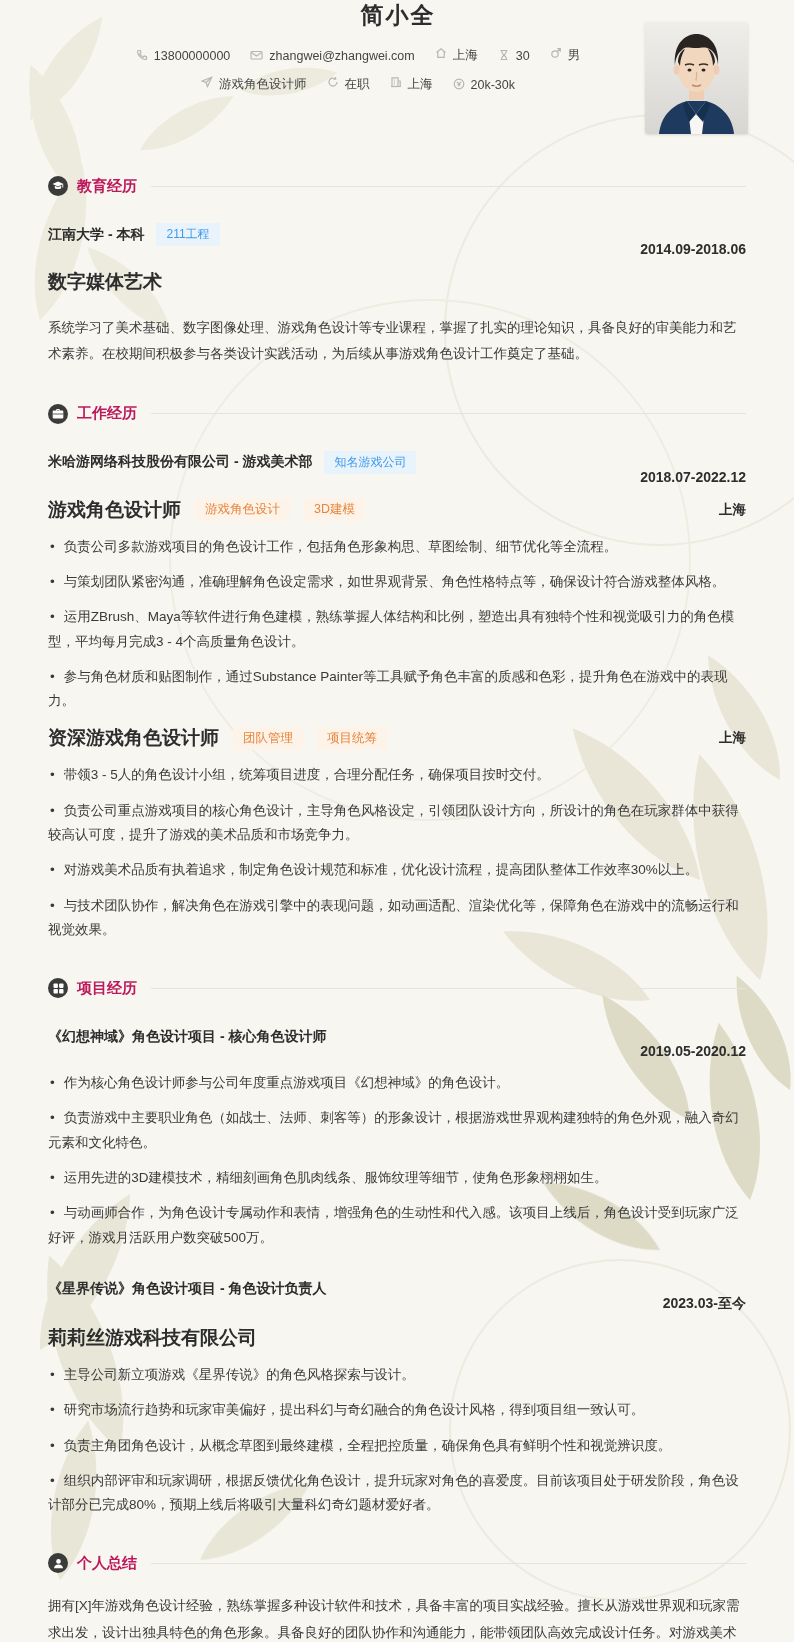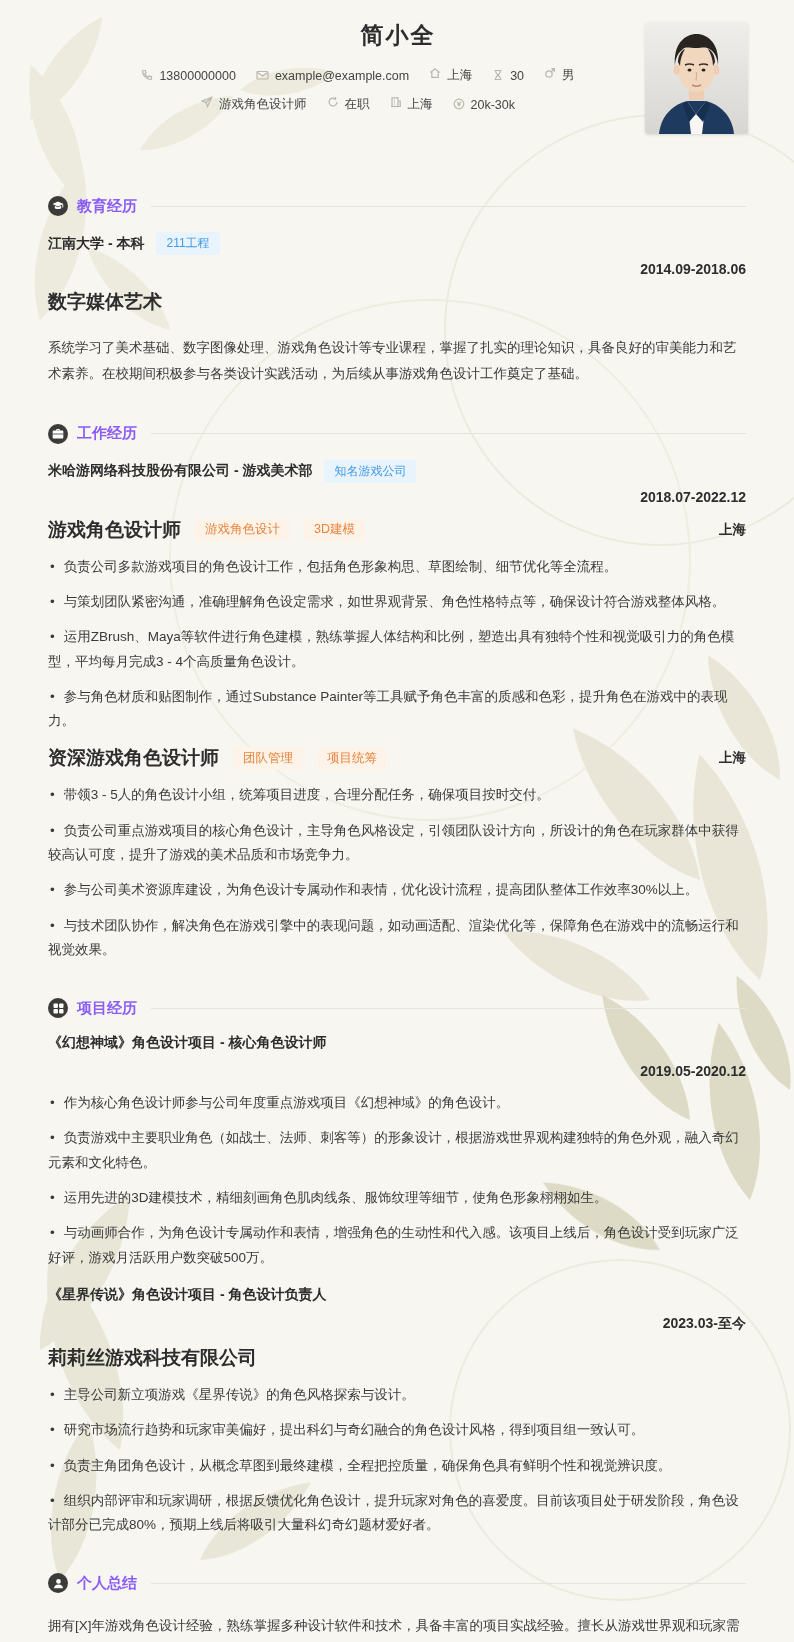--- a/index.html
+++ b/index.html
@@ -10,36 +10,36 @@
     margin:0 auto;
     background:#f7f6f0;
     overflow:hidden;
     font-family:"Liberation Sans","DejaVu Sans",sans-serif;
     color:#333;
   }
   .bg-deco{position:absolute;inset:0;z-index:0;pointer-events:none;}
   .content{position:relative;z-index:1;padding:0 48px;}
 
   
-  .header{position:relative;padding-top:20px;min-height:140px;}
+  .header{position:relative;min-height:140px;}
   .name{width:700px;text-align:center;font-size:23px;font-weight:bold;color:#2d2d2d;letter-spacing:2px;}
   .contact-block{width:620px;margin-top:16px;}
   .contact-row{display:flex;justify-content:center;align-items:center;gap:20px;margin-bottom:12px;}
   .contact-item{display:flex;align-items:flex-start;gap:6px;font-size:12.5px;color:#454545;}
   .contact-item svg{display:block;}
   .photo{position:absolute;top:22px;right:-2px;width:103px;height:112px;border-radius:3px;overflow:hidden;box-shadow:0 1px 3px rgba(0,0,0,.12);}
 
   
   .section{margin-top:36px;}
   .sec-head{display:flex;align-items:center;}
   .sec-icon{width:20px;height:20px;border-radius:50%;background:#3b3b39;display:flex;align-items:center;justify-content:center;flex:0 0 20px;}
-  .sec-title{font-size:15px;font-weight:bold;color:#8b5cf6;margin-left:9px;white-space:nowrap;}
+  .sec-title{font-size:15px;font-weight:bold;color:#be185d;margin-left:9px;white-space:nowrap;}
   .sec-rule{flex:1;height:1px;background:#e6e4da;margin-left:14px;}
 
-  .entry-head{display:flex;justify-content:space-between;align-items:flex-start;margin-top:16px;}
+  .entry-head{display:flex;justify-content:space-between;align-items:center;margin-top:16px;}
   .entry-left{display:flex;align-items:center;gap:12px;}
   .entry-title{font-size:14px;font-weight:bold;color:#2d2d2d;}
   .entry-date{font-size:14px;font-weight:bold;color:#2d2d2d;margin-top:29px;}
   .entry-sub{display:flex;justify-content:space-between;align-items:center;margin-top:12px;}
   .entry-sub .entry-left{gap:14px;}
   .sub-title{font-size:19px;font-weight:bold;color:#2d2d2d;}
   .location{font-size:13.5px;font-weight:bold;color:#2d2d2d;}
 
   .tag-blue{font-size:12px;color:#3f9ae8;background:#e9f3fc;padding:3px 10px;border-radius:0;white-space:nowrap;}
   .tag-orange{font-size:12.5px;color:#e8843c;background:#fdf3e9;padding:3px 10px;border-radius:4px;white-space:nowrap;}
@@ -109,21 +109,21 @@
               </span>
             <span>13800000000</span>
           </span>
           <span class="contact-item">
             <span>
                 <svg width="13" height="12" viewBox="0 0 13 12" fill="none" stroke="#b9b7ad" stroke-width="1.2">
                   <rect x="1" y="2.5" width="11" height="7.5" rx="1"></rect>
                   <path d="M1.5 3.5 L6.5 7 L11.5 3.5"></path>
                 </svg>
               </span>
-            <span>example@example.com</span>
+            <span>zhangwei@zhangwei.com</span>
           </span>
           <span class="contact-item">
             <span>
                 <svg width="12" height="12" viewBox="0 0 12 12" fill="none" stroke="#b9b7ad" stroke-width="1.2">
                   <path d="M1.5 5.5 L6 1.8 L10.5 5.5"></path>
                   <path d="M2.8 5 L2.8 10.3 L9.2 10.3 L9.2 5"></path>
                 </svg>
               </span>
             <span>上海</span>
           </span>
@@ -288,21 +288,21 @@
           <span class="entry-left">
             <span class="sub-title">资深游戏角色设计师</span>
             <span class="tag-orange">团队管理</span>
             <span class="tag-orange">项目统筹</span>
           </span>
           <span class="location">上海</span>
         </div>
         <div class="bullets">
           <p><span class="dot">•</span><span>带领3 - 5人的角色设计小组，统筹项目进度，合理分配任务，确保项目按时交付。</span></p>
           <p><span class="dot">•</span><span>负责公司重点游戏项目的核心角色设计，主导角色风格设定，引领团队设计方向，所设计的角色在玩家群体中获得较高认可度，提升了游戏的美术品质和市场竞争力。</span></p>
-          <p><span class="dot">•</span><span>参与公司美术资源库建设，为角色设计专属动作和表情，优化设计流程，提高团队整体工作效率30%以上。</span></p>
+          <p><span class="dot">•</span><span>对游戏美术品质有执着追求，制定角色设计规范和标准，优化设计流程，提高团队整体工作效率30%以上。</span></p>
           <p><span class="dot">•</span><span>与技术团队协作，解决角色在游戏引擎中的表现问题，如动画适配、渲染优化等，保障角色在游戏中的流畅运行和视觉效果。</span></p>
         </div>
       </div>
     </div>
 
     <div class="section">
       <div class="sec-head">
         <span class="sec-icon">
           <svg width="11" height="11" viewBox="0 0 11 11" fill="#fff">
               <rect x="0.5" y="0.5" width="4.4" height="4.4" rx="0.8"></rect>

